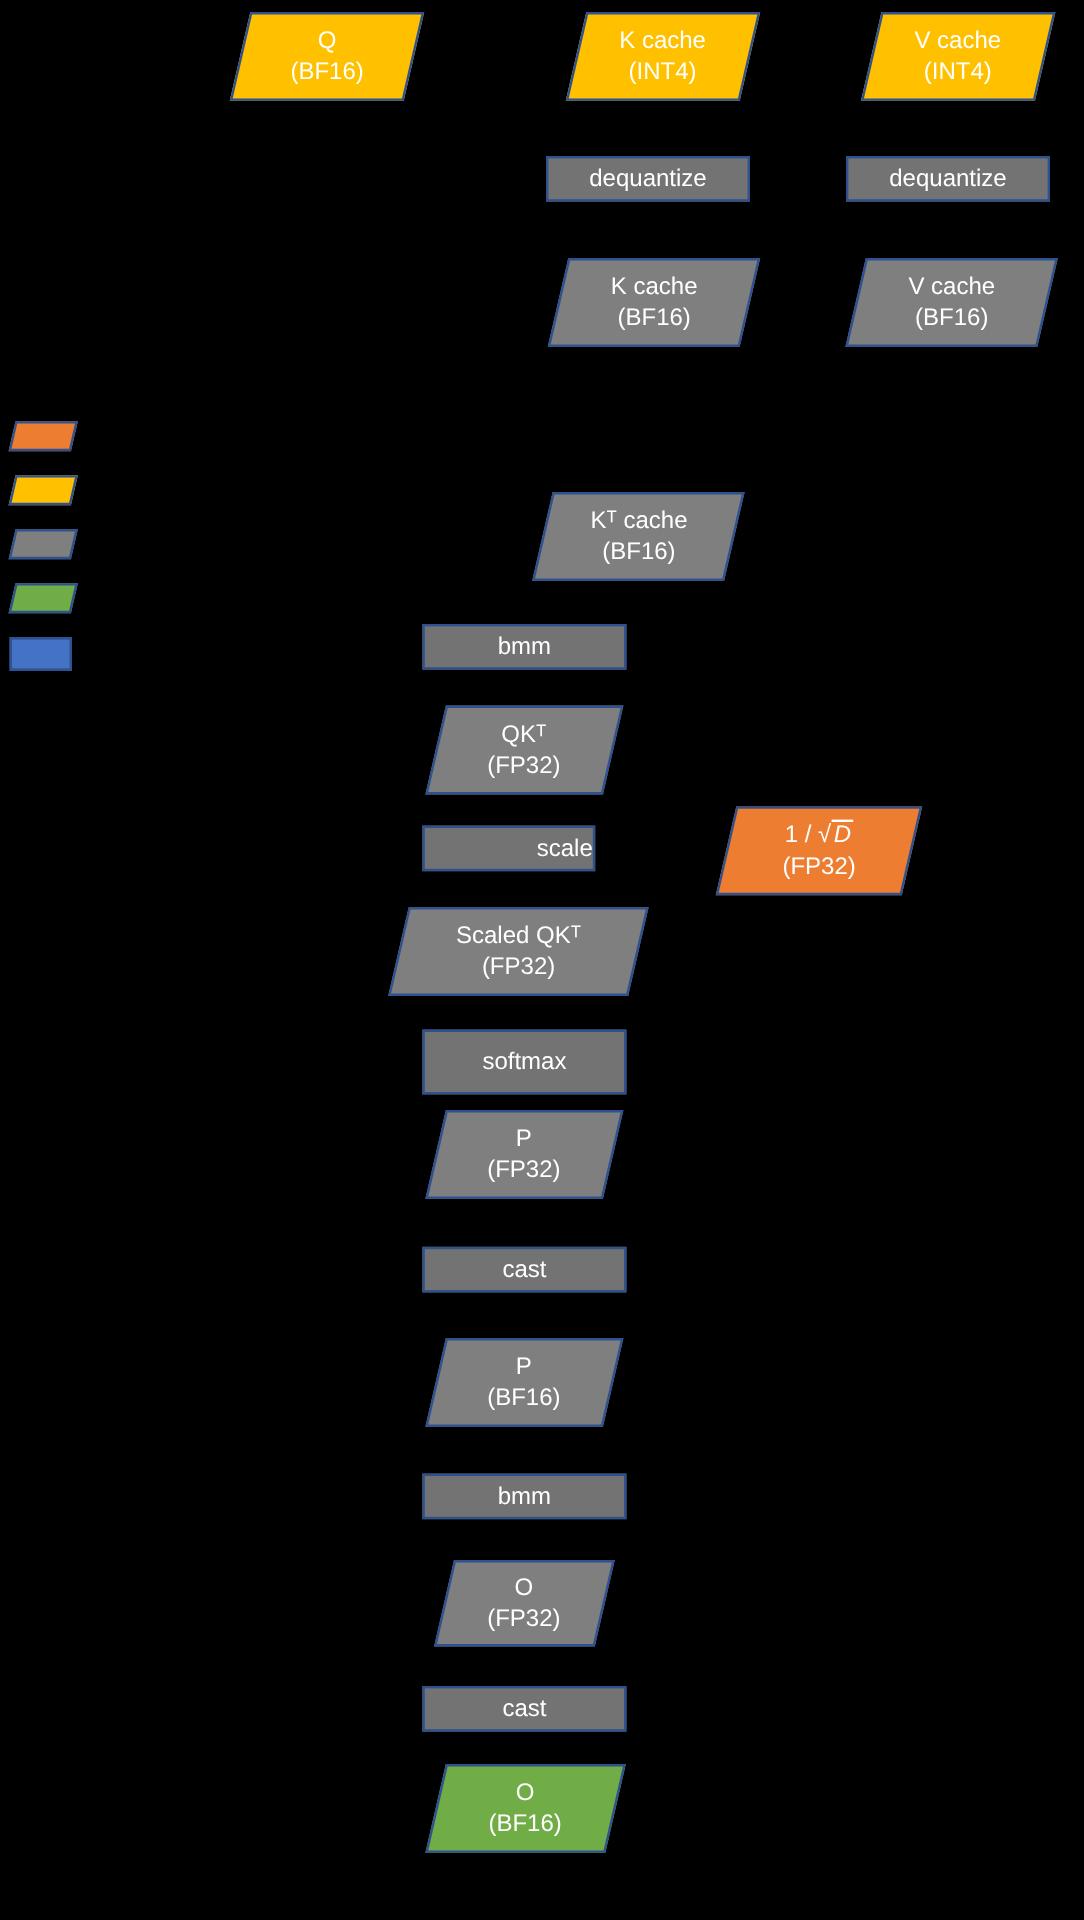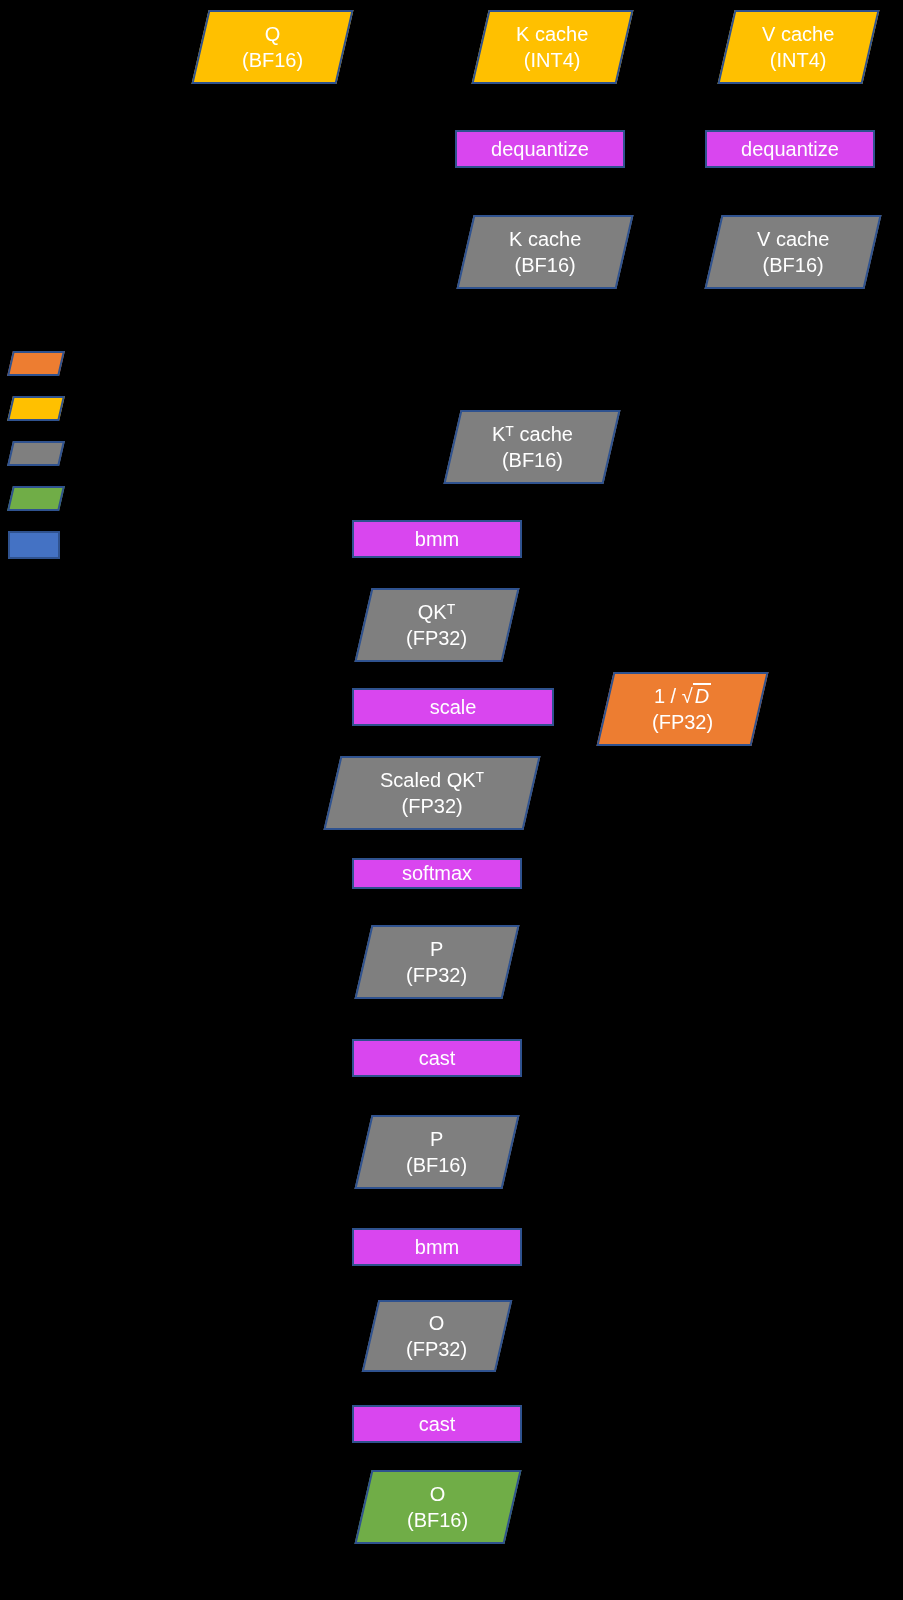--- a/index.html
+++ b/index.html
@@ -29,21 +29,21 @@
   .pgram .inner {
     transform: skewX(13deg);
     text-align: center;
     font-size: 20px;
     line-height: 26px;
   }
   
   .op {
     position: absolute;
     border: 2px solid #2F528F;
-    background: #d946ef;
+    background: #737373;
     display: flex;
     align-items: center;
     justify-content: center;
     color: #FFFFFF;
     font-size: 20px;
     box-sizing: border-box;
   }
   .yellow { background: #FFC000; }
   .gray   { background: #7F7F7F; }
   .orange { background: #ED7D31; }
@@ -129,39 +129,39 @@
     <span>bmm</span>
   </div>
 
   <div class="pgram gray" style="left:363px; top:588px; width:148px; height:74px;">
     <div class="inner">
       <div>QKᵀ</div>
       <div>(FP32)</div>
     </div>
   </div>
 
-  <div class="op" style="left:352px; top:688px; width:202px; height:38px;">
+  <div class="op" style="left:352px; top:688px; width:144px; height:38px;justify-content:flex-end;">
     <span>scale</span>
   </div>
 
   <div class="pgram orange" style="left:605px; top:672px; width:155px; height:74px;">
     <div class="inner">
       <div><span>1 / √</span><span class="radicand">D</span></div>
       <div>(FP32)</div>
     </div>
   </div>
 
   <div class="pgram gray" style="left:332px; top:756px; width:200px; height:74px;">
     <div class="inner">
       <div>Scaled QKᵀ</div>
       <div>(FP32)</div>
     </div>
   </div>
 
-  <div class="op" style="left:352px; top:858px; width:170px; height:31px;">
+  <div class="op" style="left:352px; top:858px; width:170px; height:54px;">
     <span>softmax</span>
   </div>
 
   <div class="pgram gray" style="left:363px; top:925px; width:148px; height:74px;">
     <div class="inner">
       <div>P</div>
       <div>(FP32)</div>
     </div>
   </div>
 

